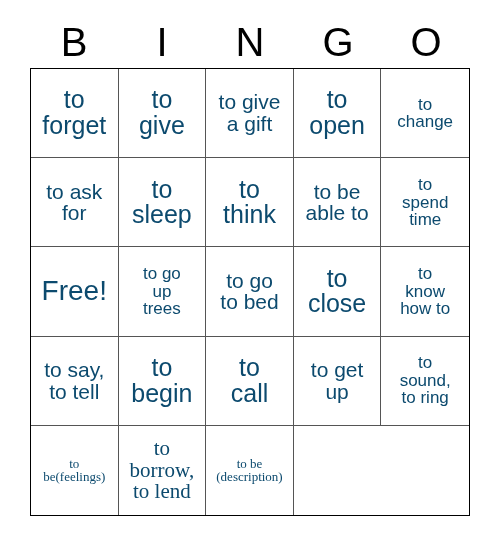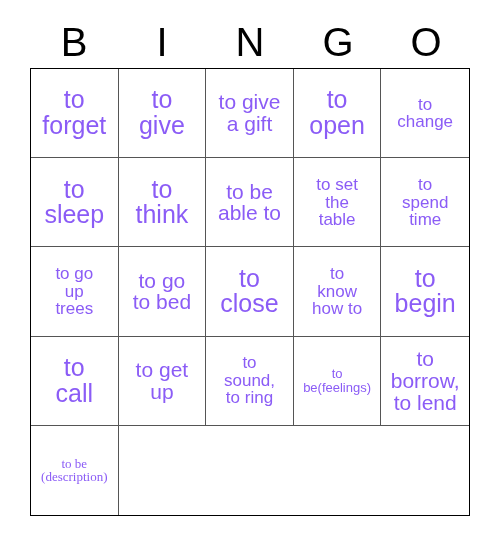--- a/index.html
+++ b/index.html
@@ -71,21 +71,21 @@
   }
   
   .cell:nth-child(5n) { border-right: none; }
   .cell:nth-child(n+21) { border-bottom: none; font-family: Liberation Serif, serif; }
 
   .cell-text {
     display: block;
     width: 100%;
     line-height: 1.03;
     white-space: pre-line;
-    color: #8b5cf6;
+    color: #0c4a6e;
   }
   .size-lg   { font-size: 25px; }
   .size-md   { font-size: 21px; }
   .size-sm   { font-size: 17px; }
   .size-xs   { font-size: 13px; }
   .size-free { font-size: 28px; }
 </style>
 </head>
 <body>
 
@@ -114,60 +114,66 @@
       </div>
       <div class="cell">
         <span class="cell-text size-lg">to
 open</span>
       </div>
       <div class="cell">
         <span class="cell-text size-sm">to
 change</span>
       </div>
       <div class="cell">
+        <span class="cell-text size-md">to ask
+for</span>
+      </div>
+      <div class="cell">
         <span class="cell-text size-lg">to
 sleep</span>
       </div>
       <div class="cell">
         <span class="cell-text size-lg">to
 think</span>
       </div>
       <div class="cell">
         <span class="cell-text size-md">to be
 able to</span>
       </div>
       <div class="cell">
-        <span class="cell-text size-sm">to set
-the
-table</span>
-      </div>
-      <div class="cell">
         <span class="cell-text size-sm">to
 spend
 time</span>
+      </div>
+      <div class="cell">
+        <span class="cell-text size-free">Free!</span>
       </div>
       <div class="cell">
         <span class="cell-text size-sm">to go
 up
 trees</span>
       </div>
       <div class="cell">
         <span class="cell-text size-md">to go
 to bed</span>
       </div>
       <div class="cell">
         <span class="cell-text size-lg">to
 close</span>
       </div>
       <div class="cell">
         <span class="cell-text size-sm">to
 know
 how to</span>
       </div>
       <div class="cell">
+        <span class="cell-text size-md">to say,
+to tell</span>
+      </div>
+      <div class="cell">
         <span class="cell-text size-lg">to
 begin</span>
       </div>
       <div class="cell">
         <span class="cell-text size-lg">to
 call</span>
       </div>
       <div class="cell">
         <span class="cell-text size-md">to get
 up</span>

